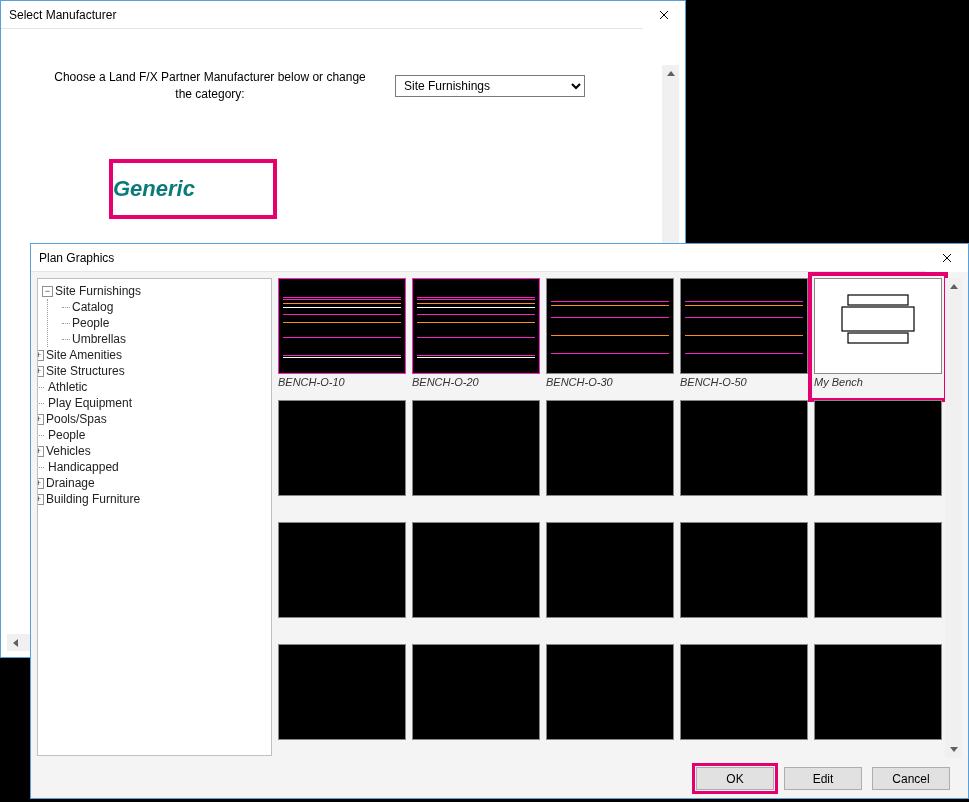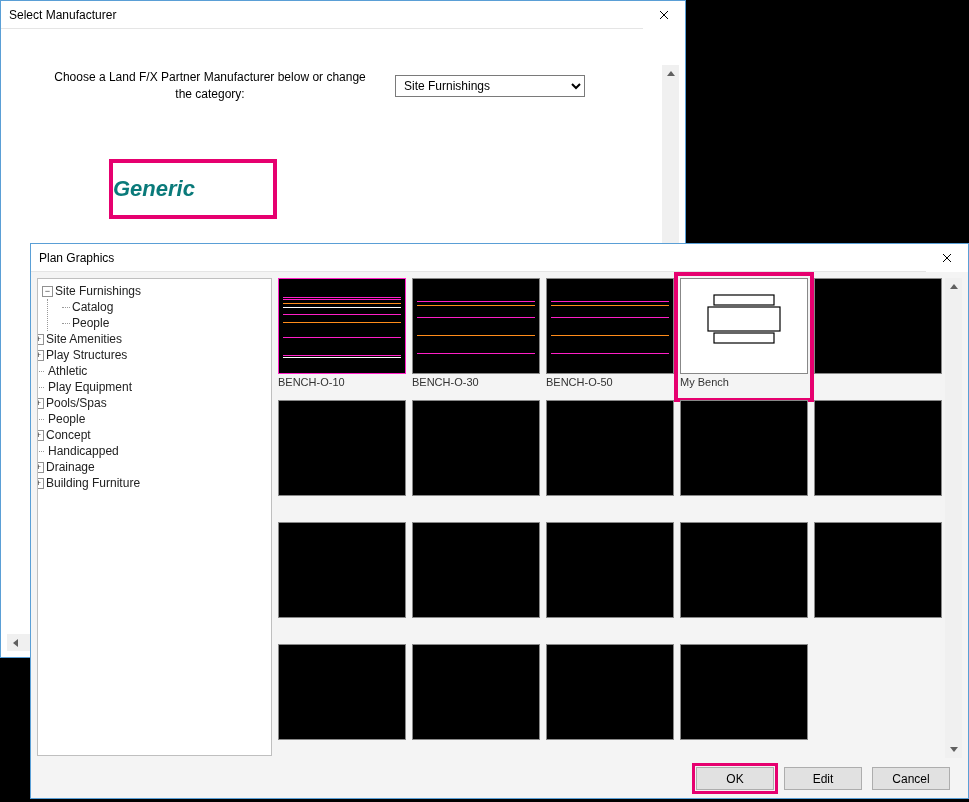--- a/index.html
+++ b/index.html
@@ -34,21 +34,21 @@
 .tree ul { list-style: none; padding-left: 14px; }
 .tree > ul { padding-left: 2px; }
 .tree li { line-height: 16px; white-space: nowrap; color: #222; }
 .tree-row { display: flex; align-items: center; gap: 2px; padding: 0; }
 .expander { width: 11px; height: 11px; border: 1px solid #919191; display: inline-flex; align-items: center; justify-content: center; font-size: 9px; line-height: 1; color: #444; background: #fff; cursor: pointer; }
 .dotline { border-left: 1px dotted #999; margin-left: 5px; padding-left: 8px; }
 .leaf::before { content: ""; display: inline-block; width: 8px; border-top: 1px dotted #999; margin-right: 2px; vertical-align: middle; }
 
 .thumb-area { flex: 1; position: relative; background: #f4f4f4; }
 .thumb-grid { display: grid; grid-template-columns: repeat(5, 128px); grid-auto-rows: 118px; gap: 4px 6px; padding: 0; }
-.thumb-cell { display: flex; flex-direction: column; }
+.thumb-cell { display: flex; flex-direction: column; font-style: italic; }
 .thumb-img { width: 128px; height: 96px; border: 1px solid #888; background: #000; position: relative; overflow: hidden; }
 .thumb-label { font-size: 11px; color: #333; padding-top: 2px; }
 .thumb-cell.selected .thumb-img { background: #fff; border: 1px solid #888; }
 .thumb-cell.selected-wrap { outline: 4px solid #e6006f; outline-offset: -1px; padding: 3px; margin: -3px; }
 
 
 .bench-lines { position: absolute; left: 4px; right: 4px; }
 .bl { position: absolute; left: 0; right: 0; height: 1px; }
 .mag { background: #ff1fc7; }
 .org { background: #ff8c1a; }
@@ -143,32 +143,33 @@
         <div class="tree">
           <ul>
             <li>
               <span class="tree-row">
                 <span class="expander">−</span>
                 <span>Site Furnishings</span>
               </span>
               <ul class="dotline" id="root-children">
                   <li class="leaf">Catalog</li>
                   <li class="leaf">People</li>
+                  <li class="leaf">Umbrellas</li>
                 </ul>
               <ul class="dotline" id="root-siblings" style="padding-left:0; margin-left:-9px; border:none;">
                   <li>
                     <span class="tree-row">
                       <span class="expander">+</span>
                       <span>Site Amenities</span>
                     </span>
                   </li>
                   <li>
                     <span class="tree-row">
                       <span class="expander">+</span>
-                      <span>Play Structures</span>
+                      <span>Site Structures</span>
                     </span>
                   </li>
                   <li>
                     <span class="tree-row">
                       <span style="display: inline-block; width: 11px; border-top: 1px dotted rgb(153, 153, 153); margin-right: 2px;"></span>
                       <span>Athletic</span>
                     </span>
                   </li>
                   <li>
                     <span class="tree-row">
@@ -184,21 +185,21 @@
                   </li>
                   <li>
                     <span class="tree-row">
                       <span style="display: inline-block; width: 11px; border-top: 1px dotted rgb(153, 153, 153); margin-right: 2px;"></span>
                       <span>People</span>
                     </span>
                   </li>
                   <li>
                     <span class="tree-row">
                       <span class="expander">+</span>
-                      <span>Concept</span>
+                      <span>Vehicles</span>
                     </span>
                   </li>
                   <li>
                     <span class="tree-row">
                       <span style="display: inline-block; width: 11px; border-top: 1px dotted rgb(153, 153, 153); margin-right: 2px;"></span>
                       <span>Handicapped</span>
                     </span>
                   </li>
                   <li>
                     <span class="tree-row">
@@ -230,20 +231,36 @@
                   <div class="bl mag" style="top: 35px;"></div>
                   <div class="bl org" style="top: 43px;"></div>
                   <div class="bl mag" style="top: 58px;"></div>
                   <div class="bl mag" style="top: 76px;"></div>
                   <div class="bl wht" style="top: 78px;"></div>
                 </div>
               </div>
               <div class="thumb-label">BENCH-O-10</div>
             </div>
             <div class="thumb-cell">
+              <div class="thumb-img" style="border: 1px solid rgb(255, 31, 199);">
+                <div class="bench-lines">
+                  <div class="bl mag" style="top: 18px;"></div>
+                  <div class="bl mag" style="top: 20px;"></div>
+                  <div class="bl org" style="top: 24px;"></div>
+                  <div class="bl wht" style="top: 28px;"></div>
+                  <div class="bl mag" style="top: 35px;"></div>
+                  <div class="bl org" style="top: 43px;"></div>
+                  <div class="bl mag" style="top: 58px;"></div>
+                  <div class="bl mag" style="top: 76px;"></div>
+                  <div class="bl wht" style="top: 78px;"></div>
+                </div>
+              </div>
+              <div class="thumb-label">BENCH-O-20</div>
+            </div>
+            <div class="thumb-cell">
               <div class="thumb-img" style="border: 1px solid rgb(136, 136, 136);">
                 <div class="bench-lines">
                   <div class="bl mag" style="top: 22px;"></div>
                   <div class="bl org" style="top: 26px;"></div>
                   <div class="bl mag" style="top: 38px;"></div>
                   <div class="bl org" style="top: 56px;"></div>
                   <div class="bl mag" style="top: 74px;"></div>
                 </div>
               </div>
               <div class="thumb-label">BENCH-O-30</div>

